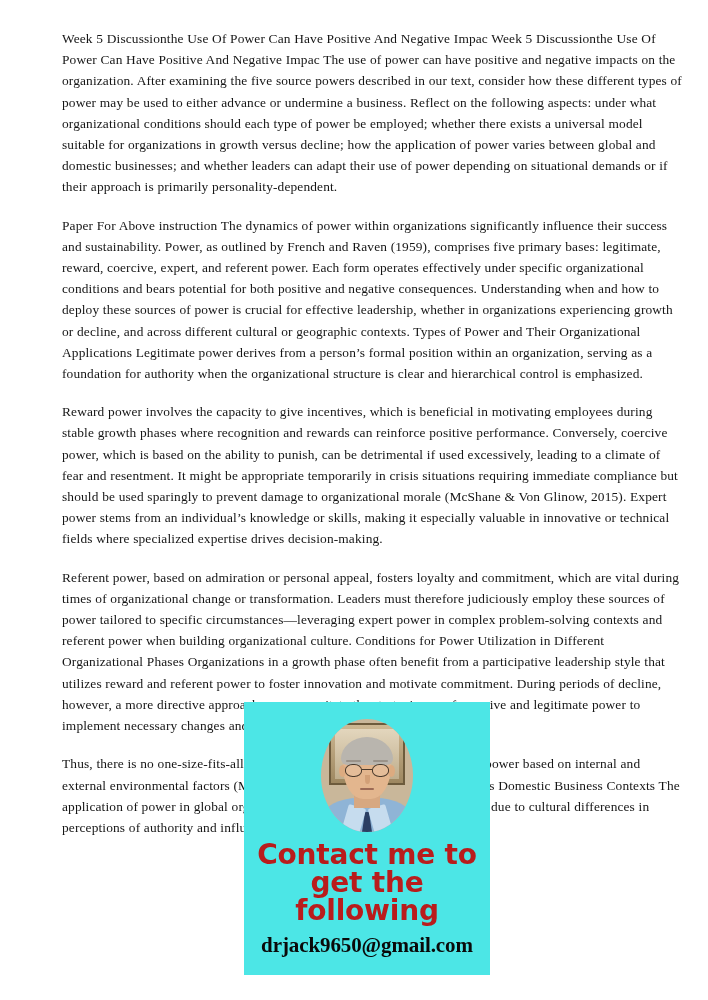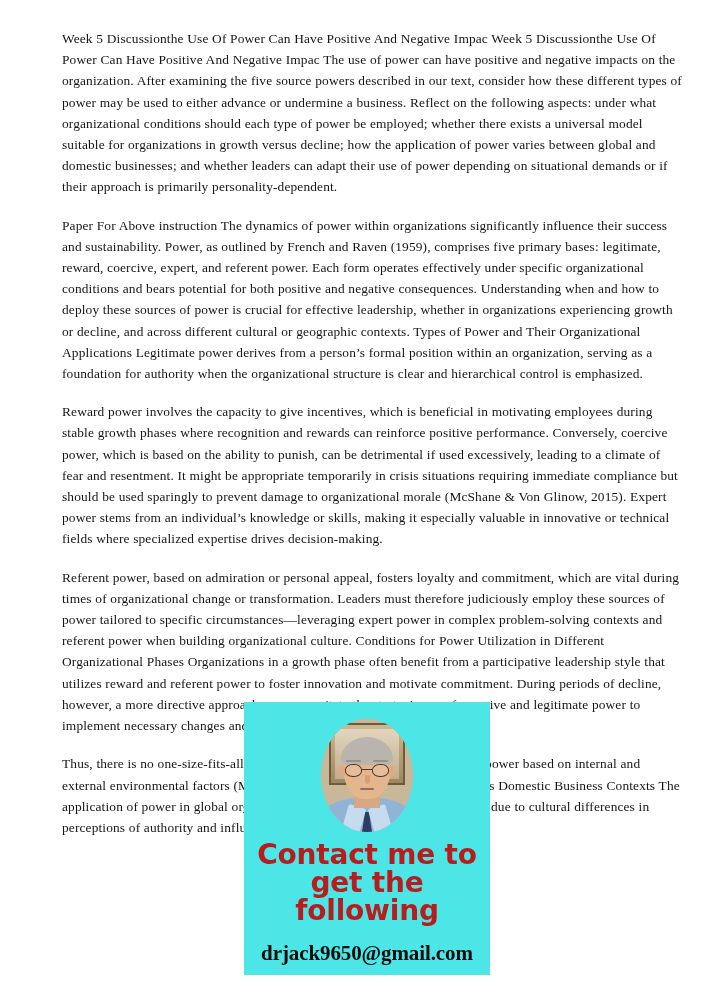--- a/index.html
+++ b/index.html
@@ -169,21 +169,21 @@
   }
   .contact-line {
     font-family: "DejaVu Sans", "Liberation Sans", sans-serif;
     font-weight: bold;
     font-size: 28px;
     line-height: 28px;
     color: #b91c1c;
     letter-spacing: -0.2px;
   }
   .contact-email {
-    margin-top: 15px;
+    margin-top: 7px;
     font-family: "Liberation Serif", "DejaVu Serif", serif;
     font-weight: bold;
     font-size: 21px;
     line-height: 26px;
     color: #0a0a0a;
     text-align: center;
     letter-spacing: -0.1px;
   }
 </style>
 </head>

